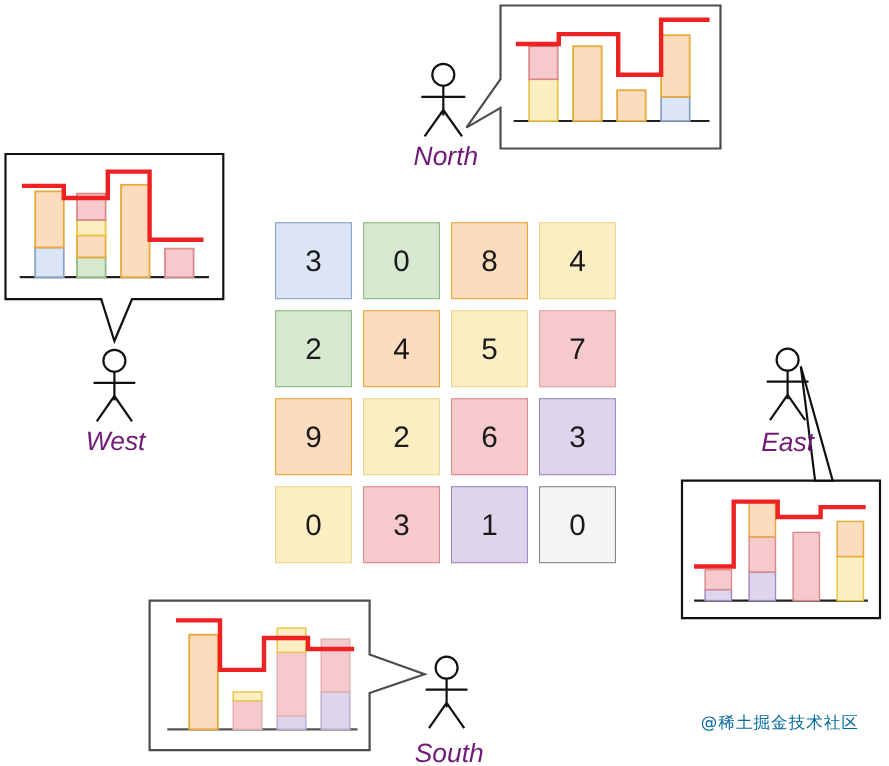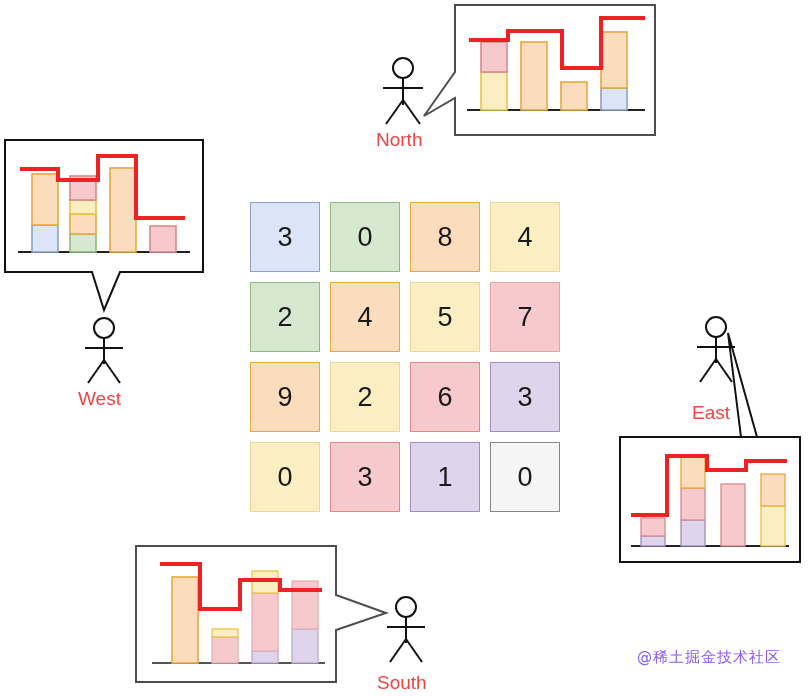--- a/index.html
+++ b/index.html
@@ -12,27 +12,27 @@
 
   
   .grid{position:absolute;left:250px;top:202px;width:310px;height:310px;
         display:grid;grid-template-columns:repeat(4,70px);grid-template-rows:repeat(4,70px);
         gap:10px;}
   .cell{display:flex;align-items:center;justify-content:center;
         font-size:27px;color:#1a1a1a;border:1px solid #999;box-sizing:border-box;
         line-height:1;}
 
   
-  .figlabel{position:absolute;font-size:19px;color:#ef4444;white-space:nowrap;}
+  .figlabel{position:absolute;font-size:24px;color:#701a75;white-space:nowrap;font-style:italic;}
   #label-north{left:376px;top:129px;}
   #label-west{left:78px;top:388px;text-align:center;}
-  #label-east{left:692px;top:402px;}
+  #label-east{left:692px;top:389px;}
   #label-south{left:377px;top:672px;}
 
-  .watermark{position:absolute;left:637px;top:648px;font-size:15px;color:#8b5cf6;
+  .watermark{position:absolute;left:637px;top:648px;font-size:15px;color:#0369a1;
              letter-spacing:1px;white-space:nowrap;
              font-family:"DejaVu Sans","Liberation Sans",sans-serif;}
 </style>
 </head>
 <body>
 
 <div class="stage">
 
   <svg class="layer" viewBox="0 0 808 696">
 

